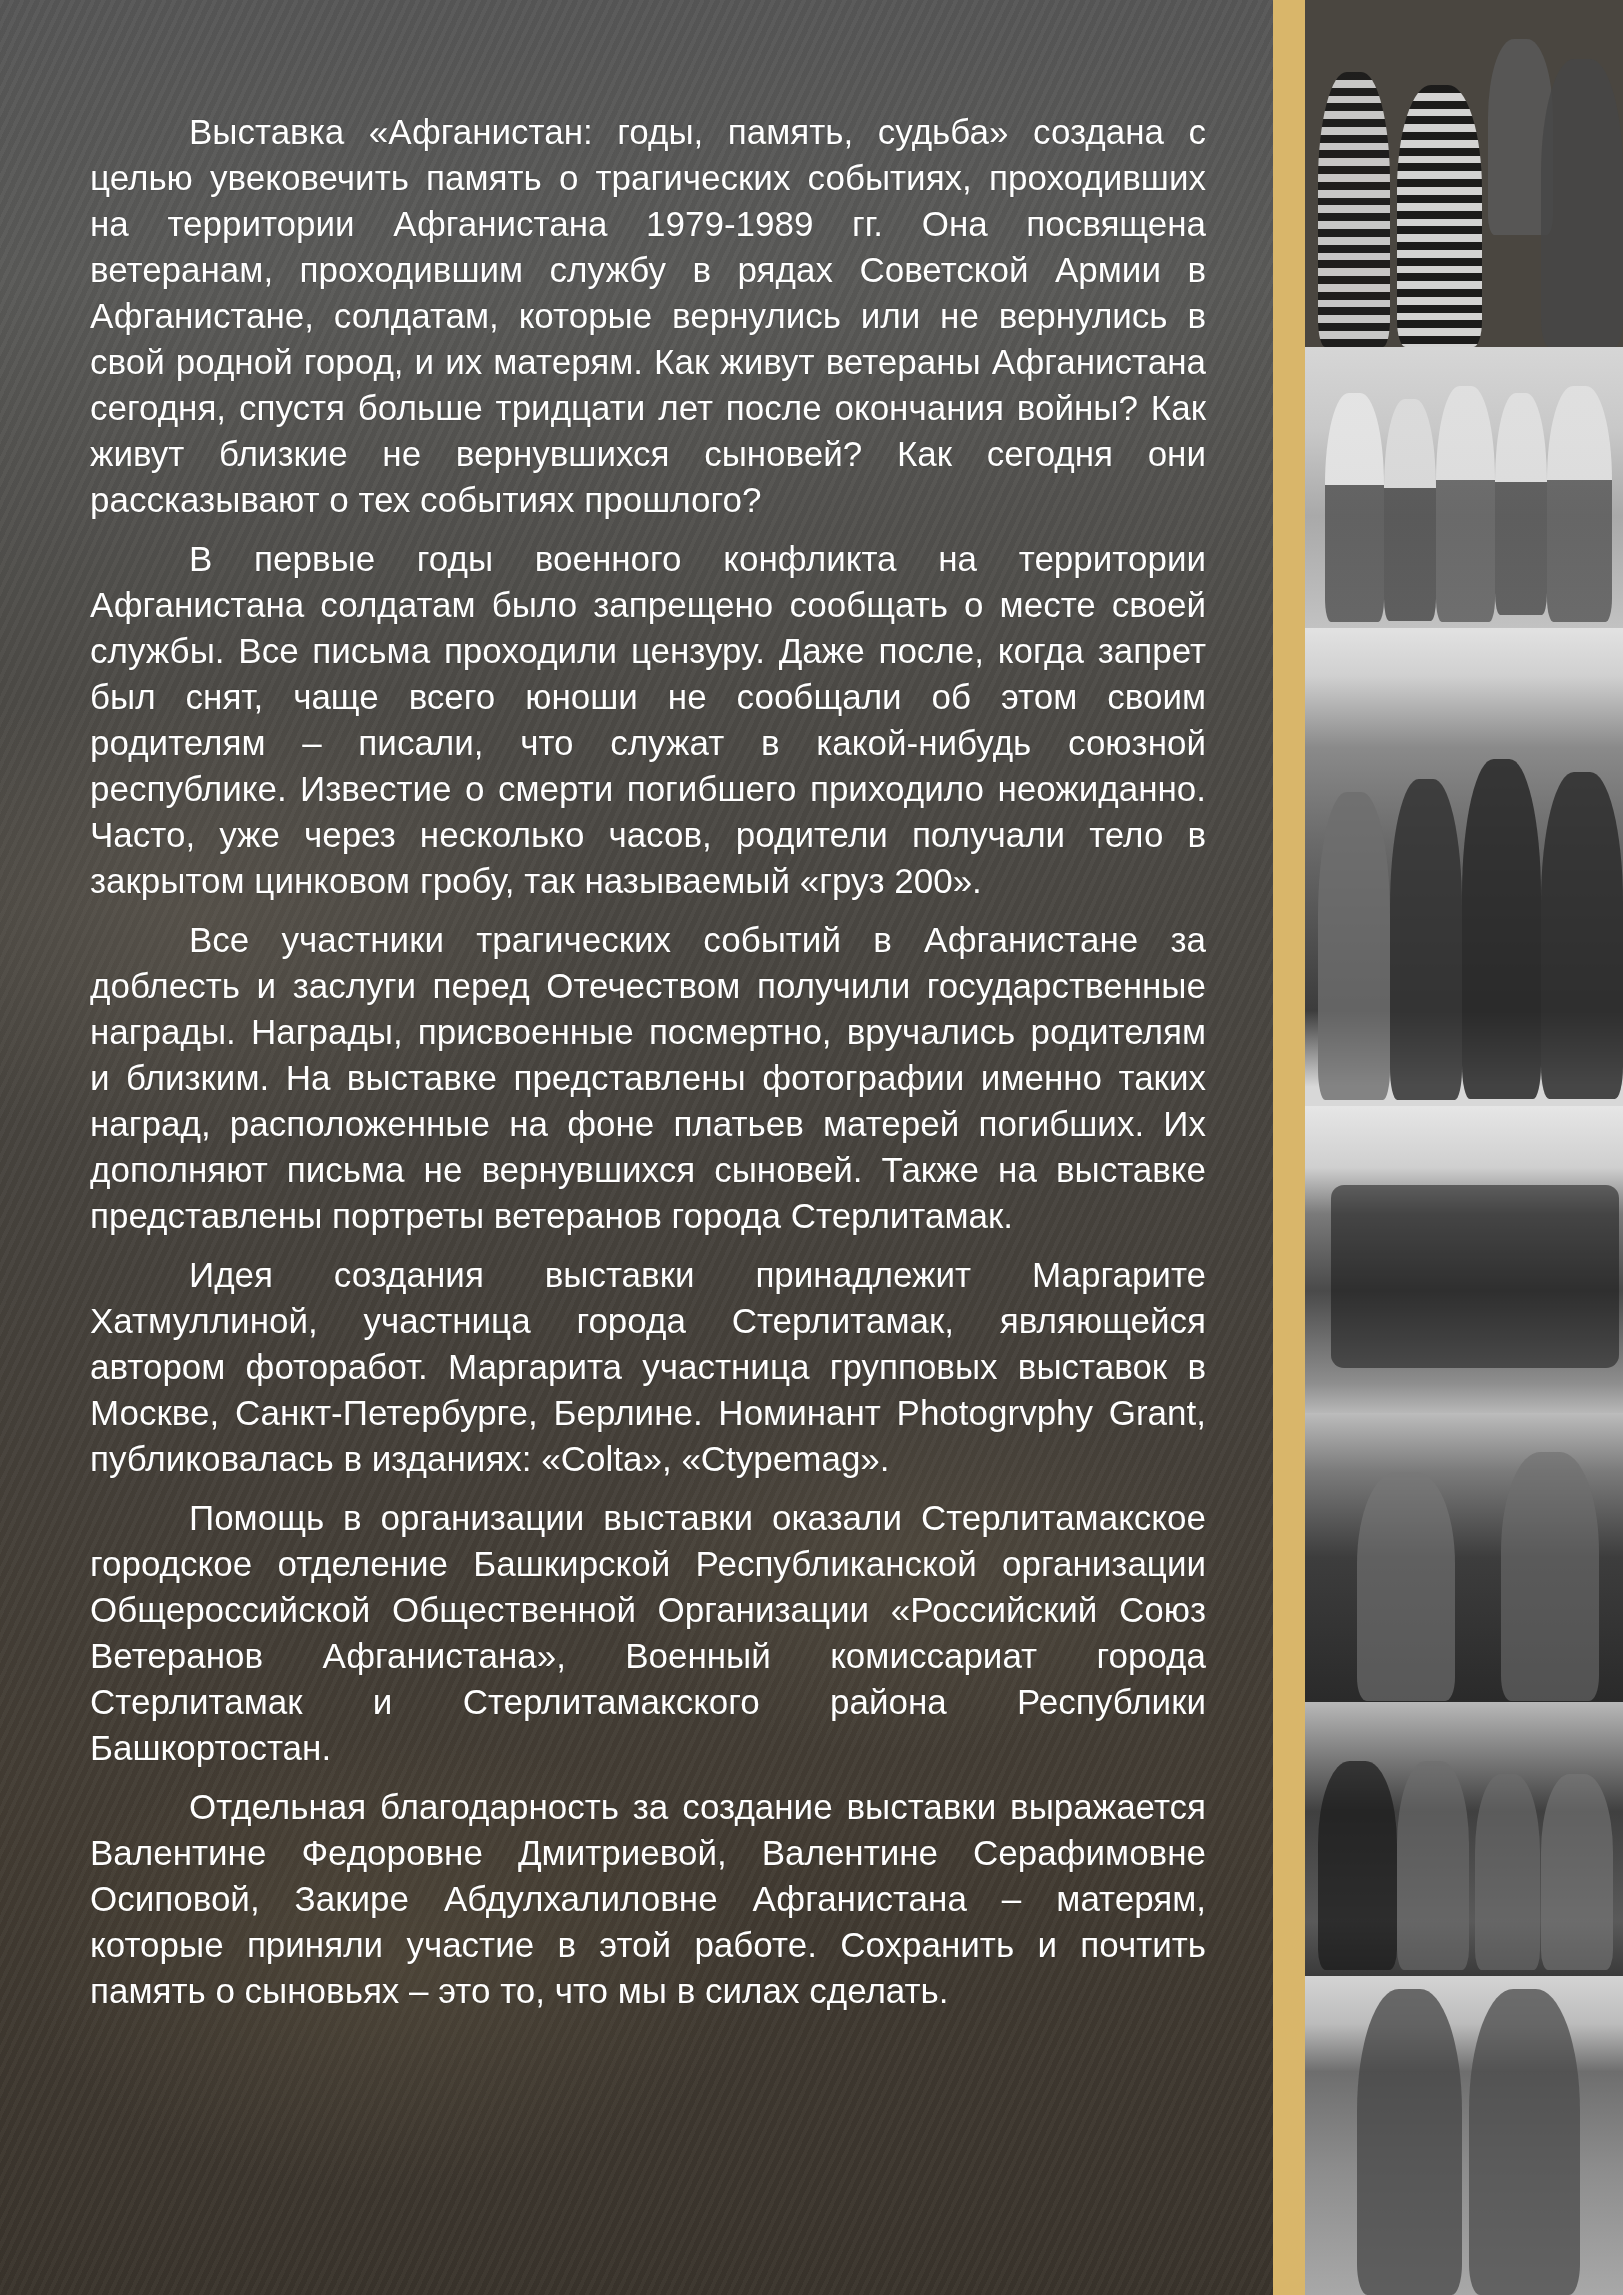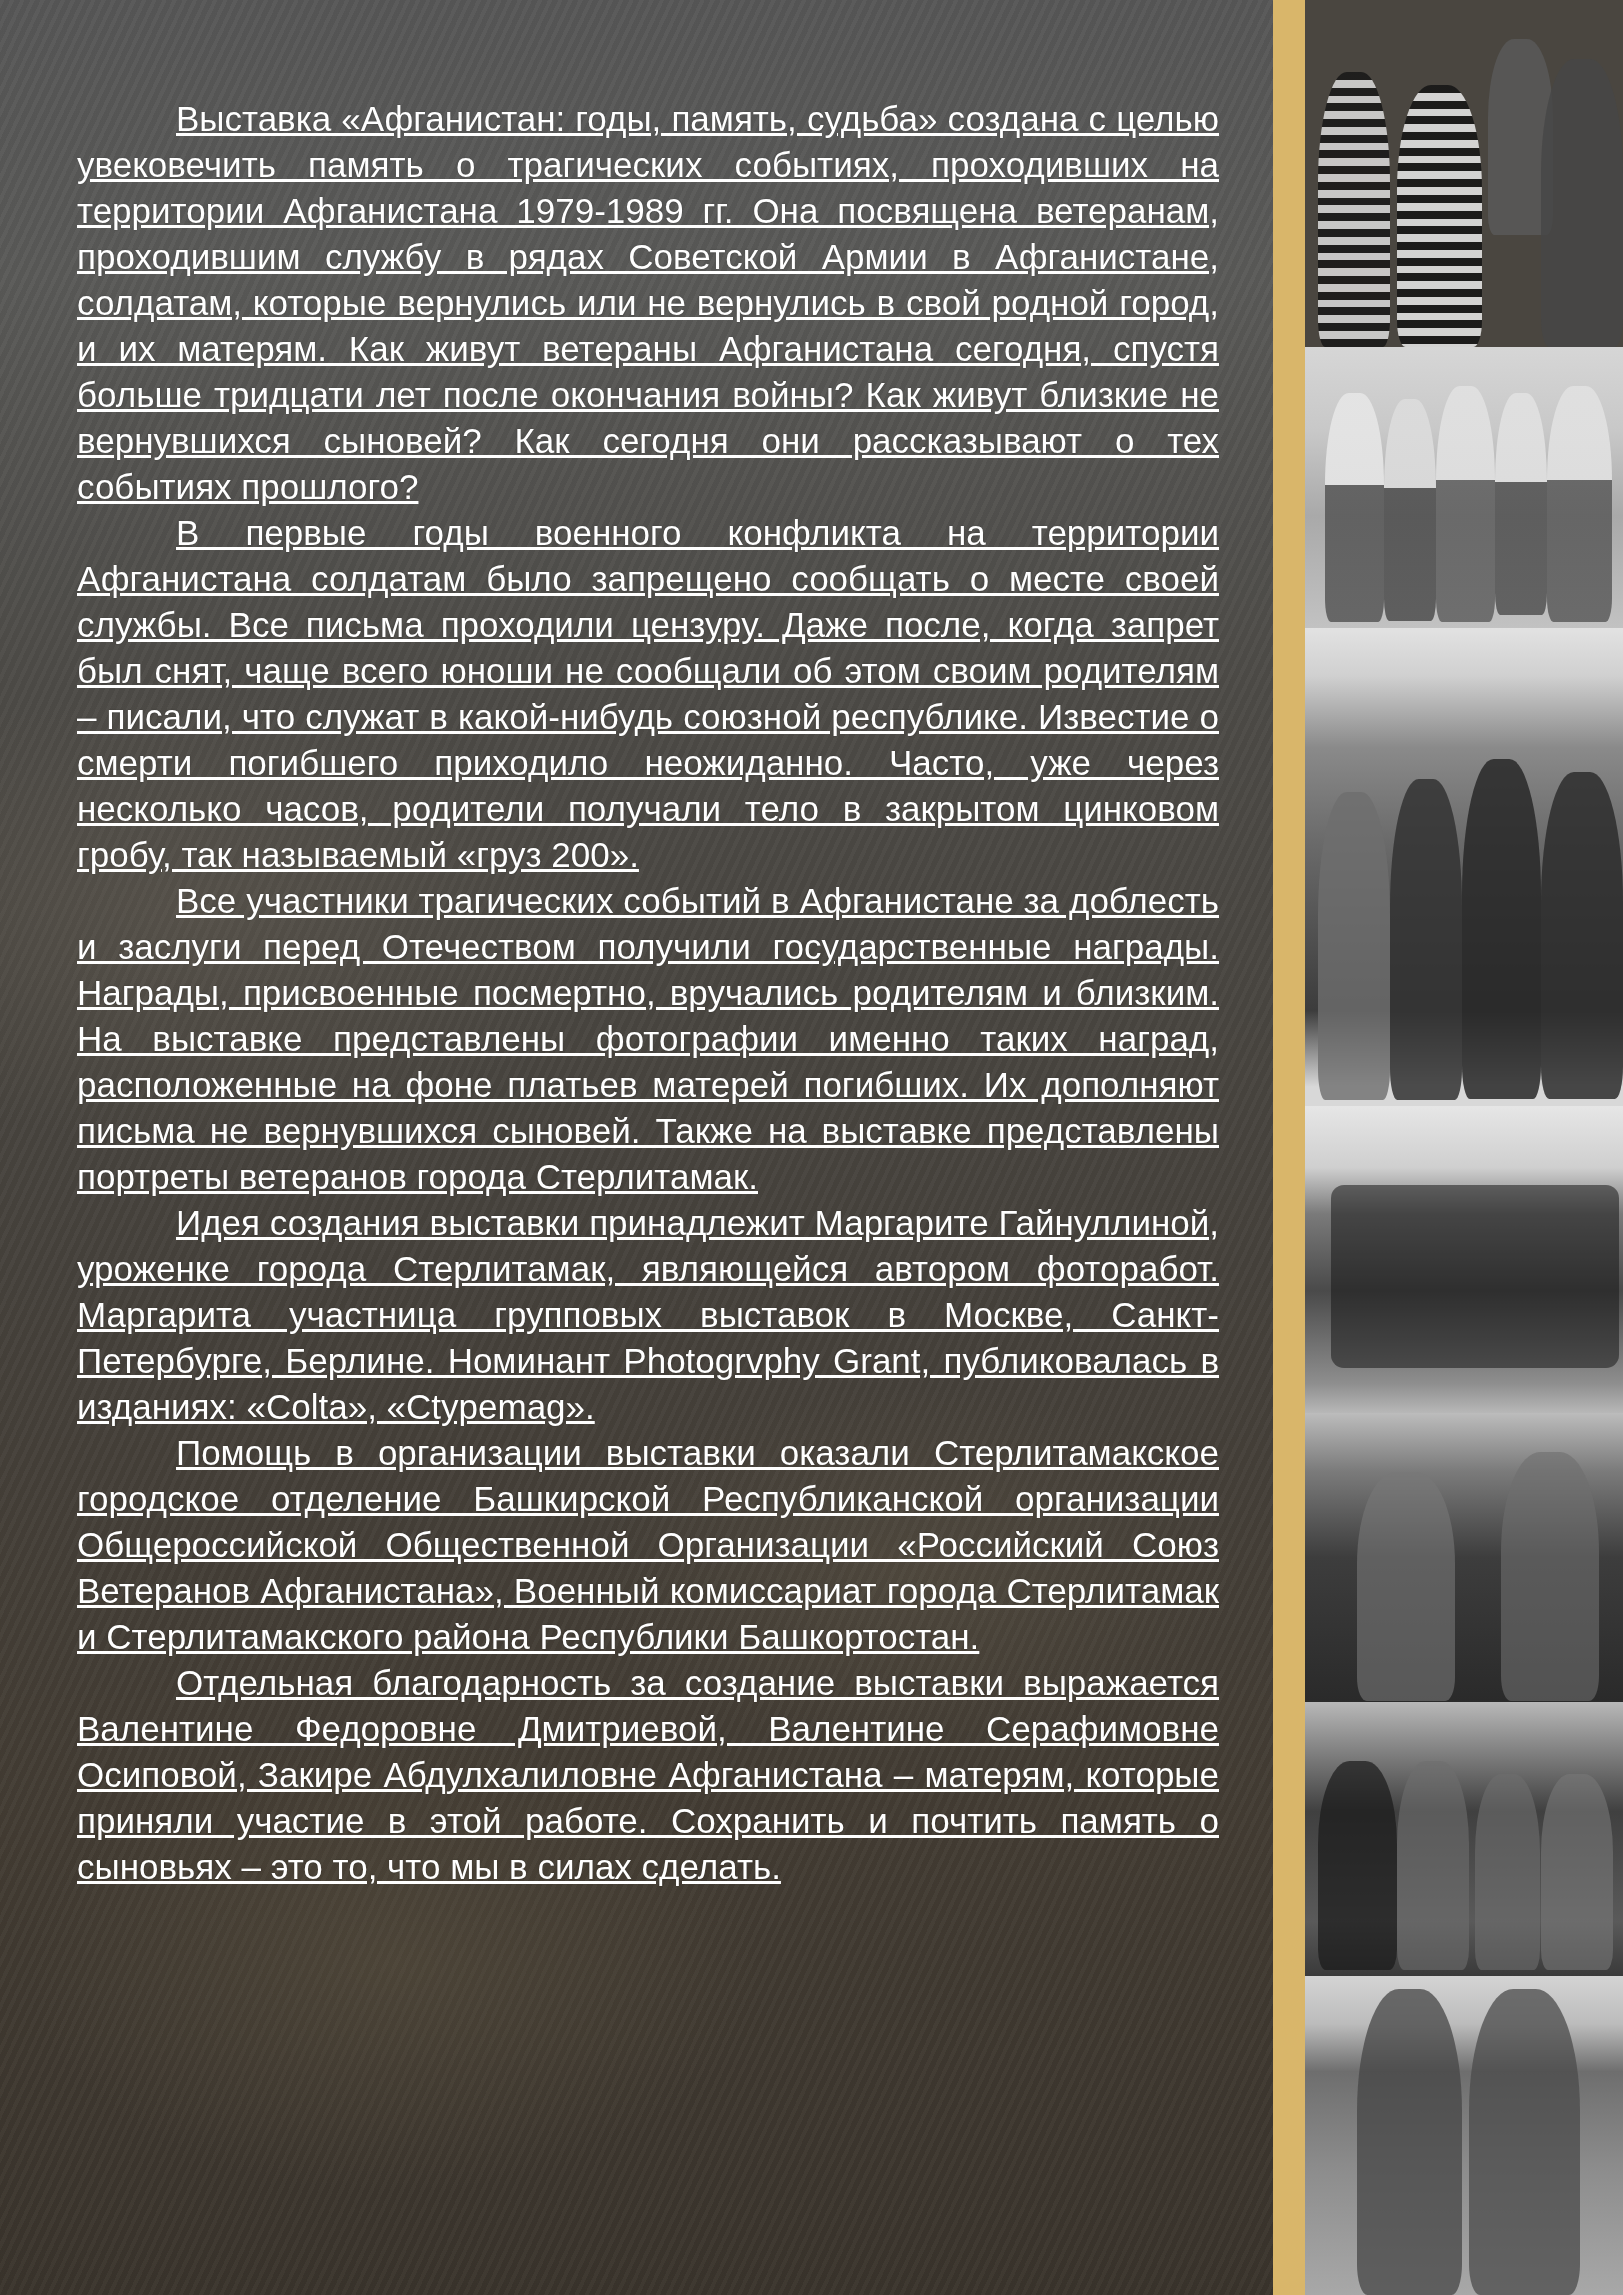--- a/index.html
+++ b/index.html
@@ -16,36 +16,36 @@
   .gold { position:absolute; left:1273px; top:0; width:32px; height:2295px; background:#d9b66a; }
   .photos { position:absolute; left:1305px; top:0; width:318px; height:2295px; }
   .photo { position:absolute; left:0; width:318px; overflow:hidden; }
   .photo .ph-inner { width:100%; height:100%; }
   .text {
     position:absolute; left:77px; top:96px; width:1142px;
     font-family:"Liberation Sans", sans-serif; font-size:35px; line-height:46px;
     color:#ffffff; text-align:justify; text-align-last:left;
     text-shadow:0 0 1.3px rgba(0,0,0,0.4);
   }
-  .text p { margin:0; text-indent:99px;text-decoration:underline; }
+  .text p { margin:13px; text-indent:99px; }
   .fig {
     position:absolute; border-radius:40% 40% 10% 10%;
     background:rgba(30,30,30,0.55);
   }
 </style>
 </head>
 <body>
 
 <div class="bg"></div>
 
 <div class="text">
   <p>Выставка «Афганистан: годы, память, судьба» создана с целью увековечить память о трагических событиях, проходивших на территории Афганистана 1979-1989 гг. Она посвящена ветеранам, проходившим службу в рядах Советской Армии в Афганистане, солдатам, которые вернулись или не вернулись в свой родной город, и их матерям. Как живут ветераны Афганистана сегодня, спустя больше тридцати лет после окончания войны? Как живут близкие не вернувшихся сыновей? Как сегодня они рассказывают о тех событиях прошлого?</p>
   <p>В первые годы военного конфликта на территории Афганистана солдатам было запрещено сообщать о месте своей службы. Все письма проходили цензуру. Даже после, когда запрет был снят, чаще всего юноши не сообщали об этом своим родителям – писали, что служат в какой-нибудь союзной республике. Известие о смерти погибшего приходило неожиданно. Часто, уже через несколько часов, родители получали тело в закрытом цинковом гробу, так называемый «груз 200».</p>
   <p>Все участники трагических событий в Афганистане за доблесть и заслуги перед Отечеством получили государственные награды. Награды, присвоенные посмертно, вручались родителям и близким. На выставке представлены фотографии именно таких наград, расположенные на фоне платьев матерей погибших. Их дополняют письма не вернувшихся сыновей. Также на выставке представлены портреты ветеранов города Стерлитамак.</p>
-  <p>Идея создания выставки принадлежит Маргарите Гайнуллиной, уроженке города Стерлитамак, являющейся автором фоторабот. Маргарита участница групповых выставок в Москве, Санкт-Петербурге, Берлине. Номинант Photogrvphy Grant, публиковалась в изданиях: «Colta», «Ctypemag».</p>
+  <p>Идея создания выставки принадлежит Маргарите Хатмуллиной, участница города Стерлитамак, являющейся автором фоторабот. Маргарита участница групповых выставок в Москве, Санкт-Петербурге, Берлине. Номинант Photogrvphy Grant, публиковалась в изданиях: «Colta», «Ctypemag».</p>
   <p>Помощь в организации выставки оказали Стерлитамакское городское отделение Башкирской Республиканской организации Общероссийской Общественной Организации «Российский Союз Ветеранов Афганистана», Военный комиссариат города Стерлитамак и Стерлитамакского района Республики Башкортостан.</p>
   <p>Отдельная благодарность за создание выставки выражается Валентине Федоровне Дмитриевой, Валентине Серафимовне Осиповой, Закире Абдулхалиловне Афганистана – матерям, которые приняли участие в этой работе. Сохранить и почтить память о сыновьях – это то, что мы в силах сделать.</p>
 </div>
 
 <div class="gold"></div>
 
 <div class="photos">
   <div class="photo" style="top:0;height:347px;">
     <div class="ph-inner" style="background:linear-gradient(180deg,#cfcfcf 0%,#bdbdbd 30%,#6e6e6e 45%,repeating-linear-gradient(180deg,#1e1e1e 0 6.5px,#e8e8e8 6.5px 13px) 60%,#3a3a3a 100%);"></div>
     <div class="fig" style="left:13px;top:72px;width:72px;height:275px;background:repeating-linear-gradient(180deg,rgba(20,20,20,.8) 0 7.9px,rgba(230,230,230,.8) 7.9px 15.7px);"></div>

